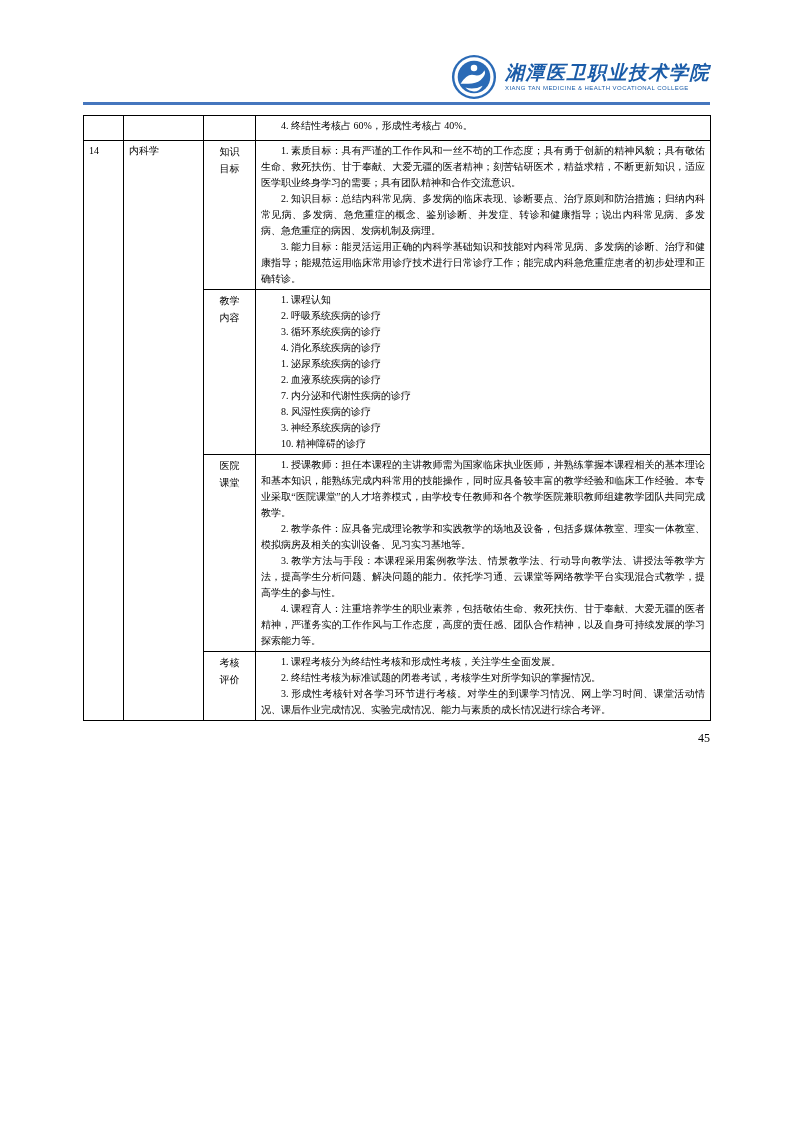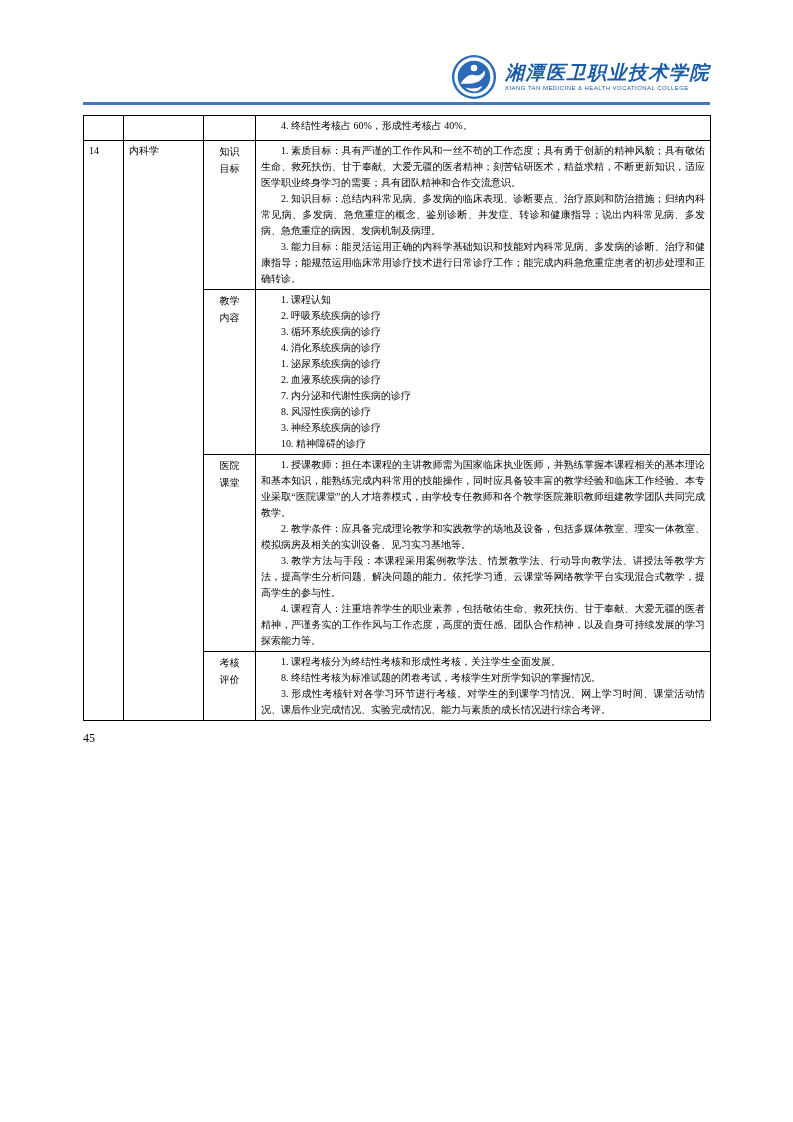--- a/index.html
+++ b/index.html
@@ -66,21 +66,21 @@
   .label-inner { display: inline-block; width: 2em; line-height: 1.7; text-align: center; }
   td.cell-content p {
     margin: 0;
     text-indent: 2em;
     text-align: justify;
     line-height: 1.6;
   }
   tr.carryover td { height: 25px; }
   
   .footer {
-    text-align: left;
+    text-align: right;
     font-size: 12px;
     margin-top: 10px;
   }
 </style>
 </head>
 <body>
 
 <div class="page">
 
   <div class="header">
@@ -161,21 +161,21 @@
           <p>4. 课程育人：注重培养学生的职业素养，包括敬佑生命、救死扶伤、甘于奉献、大爱无疆的医者精神，严谨务实的工作作风与工作态度，高度的责任感、团队合作精神，以及自身可持续发展的学习探索能力等。</p>
         </td>
       </tr>
 
       <tr>
         <td class="cell-label">
           <span class="label-inner">考核评价</span>
         </td>
         <td class="cell-content">
           <p>1. 课程考核分为终结性考核和形成性考核，关注学生全面发展。</p>
-          <p>8. 终结性考核为标准试题的闭卷考试，考核学生对所学知识的掌握情况。</p>
+          <p>2. 终结性考核为标准试题的闭卷考试，考核学生对所学知识的掌握情况。</p>
           <p>3. 形成性考核针对各学习环节进行考核。对学生的到课学习情况、网上学习时间、课堂活动情况、课后作业完成情况、实验完成情况、能力与素质的成长情况进行综合考评。</p>
         </td>
       </tr>
     </tbody>
   </table>
 
   <div class="footer">
     <span>45</span>
   </div>
 

